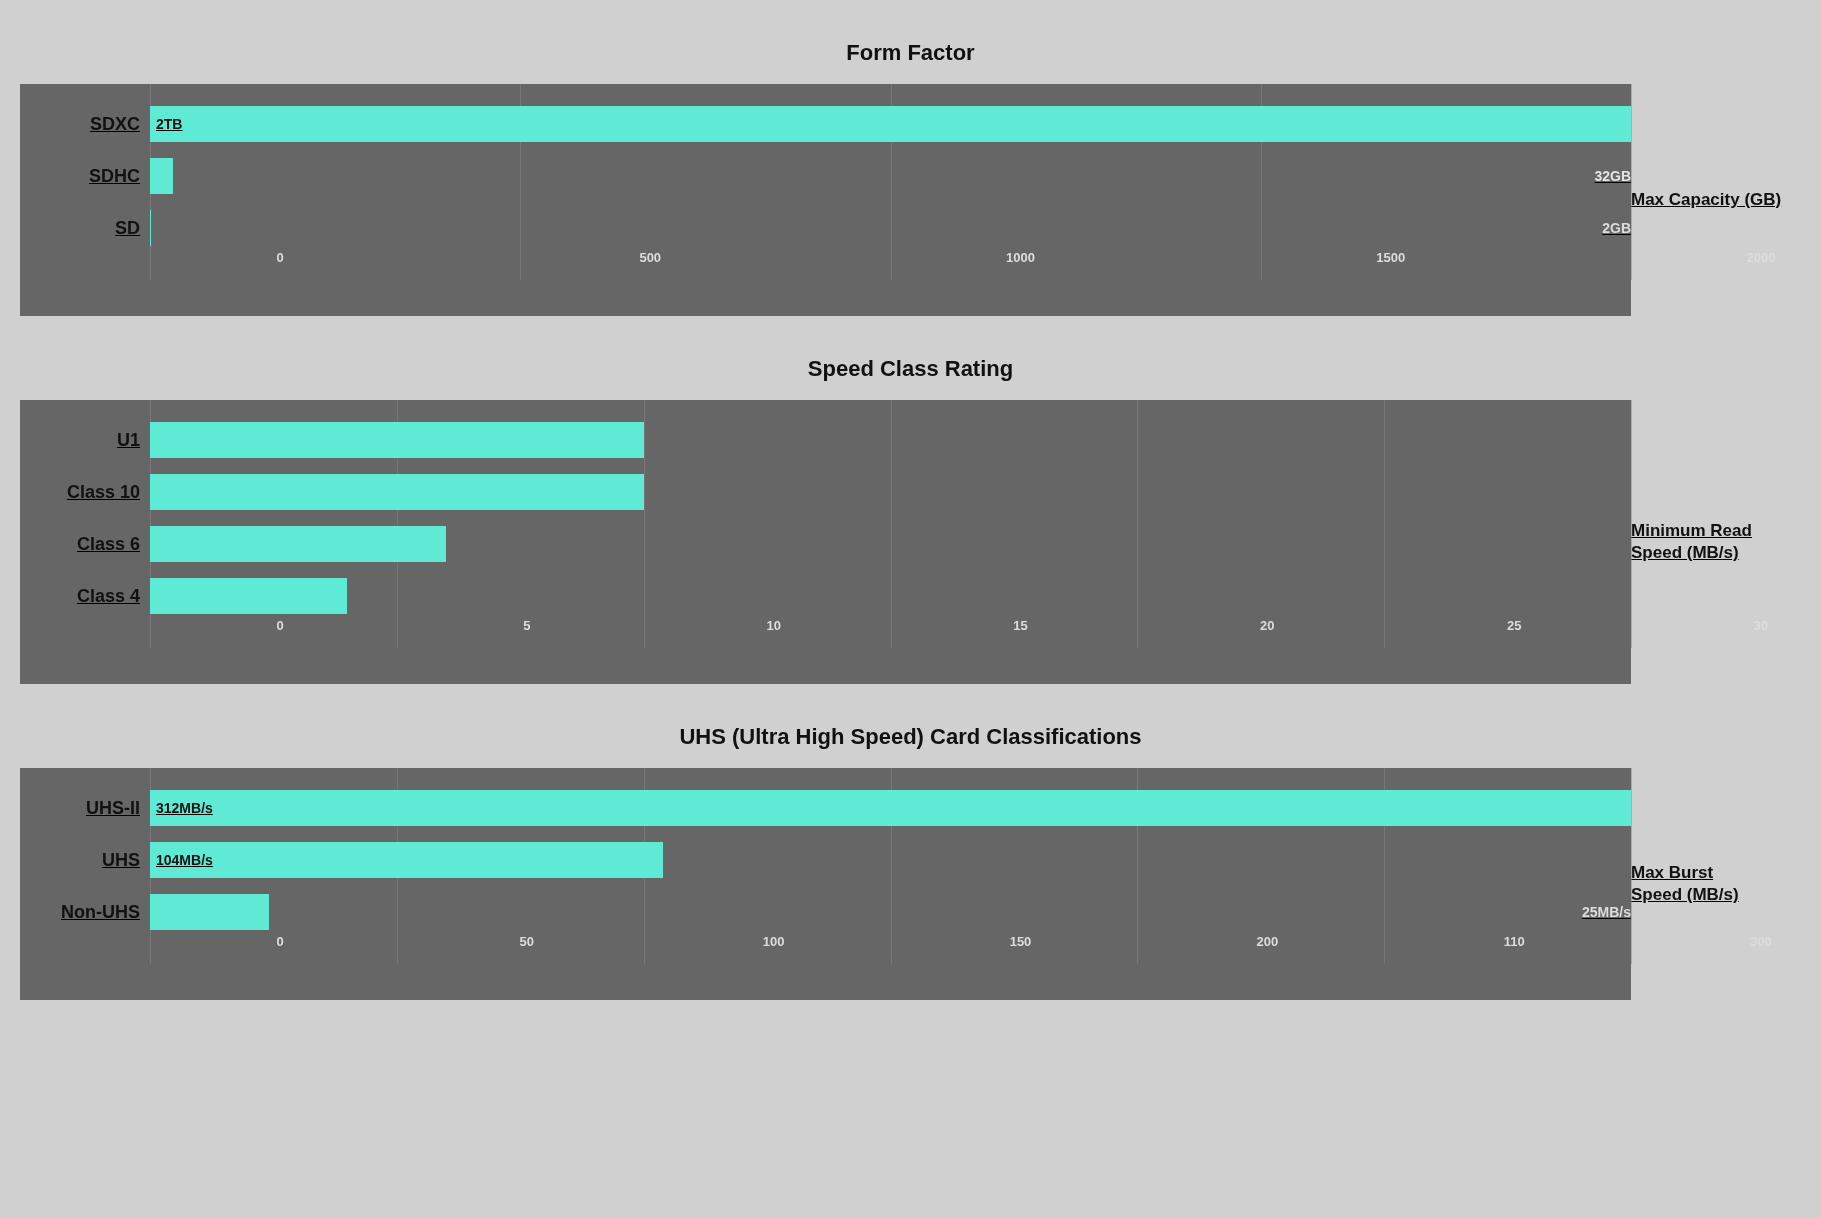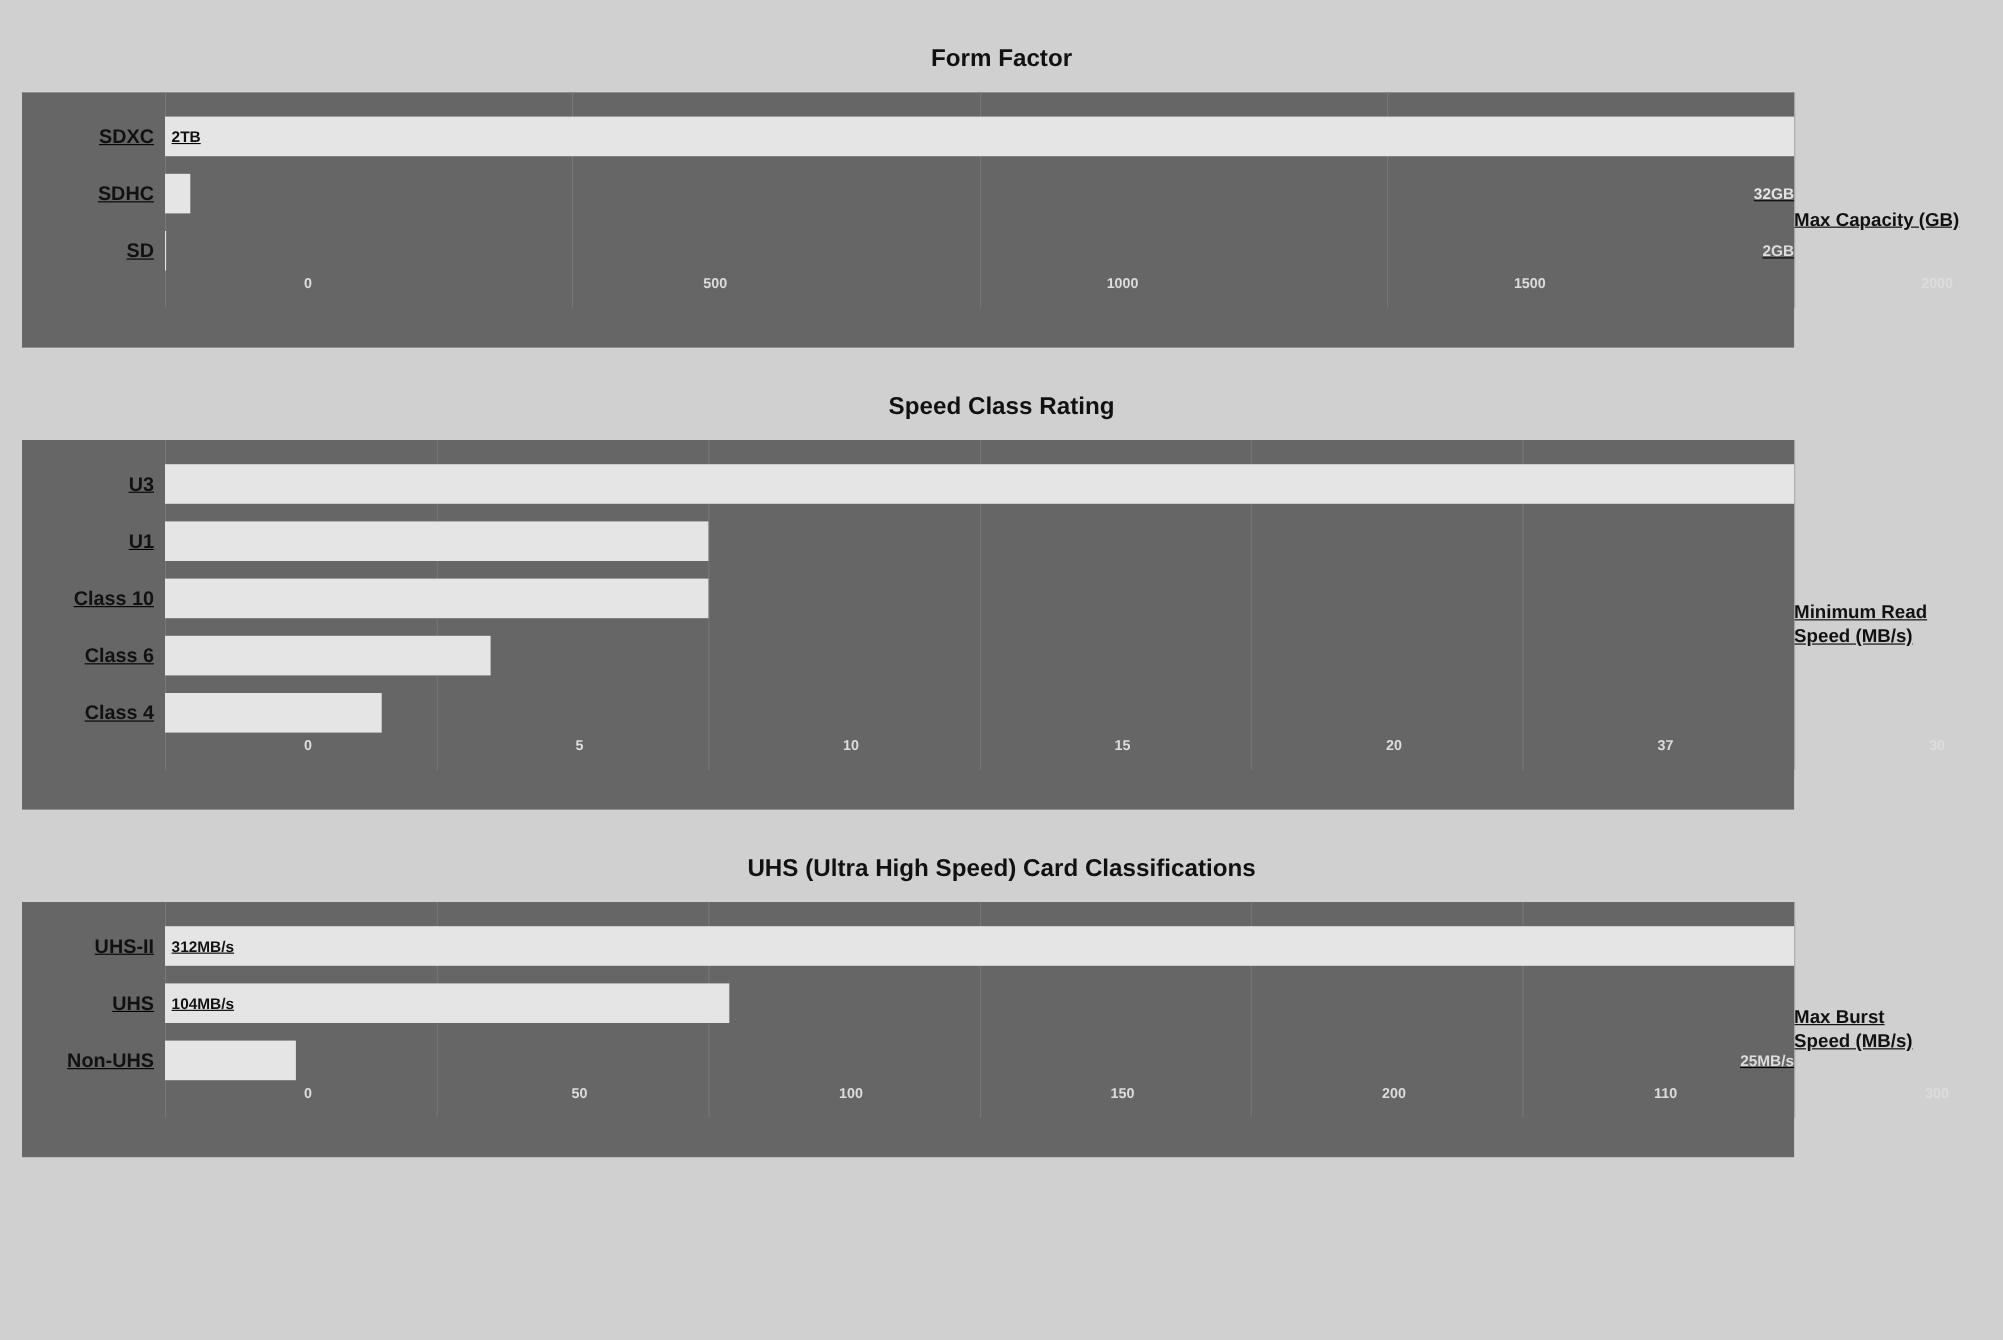--- a/index.html
+++ b/index.html
@@ -58,21 +58,21 @@
       padding-right: 10px;
       white-space: nowrap;
     }
     .bar-container {
       flex: 1;
       height: 36px;
       position: relative;
     }
     .bar {
       height: 100%;
-      background-color: #e5e5e5;
+      background-color: #5eead4;
       position: relative;
       display: flex;
       align-items: center;
     }
     .bar-value-inside {
       font-size: 14px;
       font-weight: 900;
       color: #111;
       margin-left: 6px;
       white-space: nowrap;
@@ -172,26 +172,20 @@
           <div class="gridlines">
             <div class="gridline" style="left: 0%;"></div>
             <div class="gridline" style="left: 16.6667%;"></div>
             <div class="gridline" style="left: 33.3333%;"></div>
             <div class="gridline" style="left: 50%;"></div>
             <div class="gridline" style="left: 66.6667%;"></div>
             <div class="gridline" style="left: 83.3333%;"></div>
             <div class="gridline" style="left: 100%;"></div>
           </div>
           <div class="chart-row">
-            <div class="chart-label">U3</div>
-            <div class="bar-container">
-              <div class="bar" style="width: 100%;"></div>
-            </div>
-          </div>
-          <div class="chart-row">
             <div class="chart-label">U1</div>
             <div class="bar-container">
               <div class="bar" style="width: 33.3333%;"></div>
             </div>
           </div>
           <div class="chart-row">
             <div class="chart-label">Class 10</div>
             <div class="bar-container">
               <div class="bar" style="width: 33.3333%;"></div>
             </div>
@@ -207,21 +201,21 @@
             <div class="bar-container">
               <div class="bar" style="width: 13.3333%;"></div>
             </div>
           </div>
           <div class="x-axis" style="position: relative; height: 24px; margin-left: 130px; margin-top: 4px;">
             <span class="x-axis-label" style="left: 0%;">0</span>
             <span class="x-axis-label" style="left: 16.6667%;">5</span>
             <span class="x-axis-label" style="left: 33.3333%;">10</span>
             <span class="x-axis-label" style="left: 50%;">15</span>
             <span class="x-axis-label" style="left: 66.6667%;">20</span>
-            <span class="x-axis-label" style="left: 83.3333%;">37</span>
+            <span class="x-axis-label" style="left: 83.3333%;">25</span>
             <span class="x-axis-label" style="left: 100%;">30</span>
           </div>
         </div>
         <div class="y-axis-label">Minimum Read<br>Speed (MB/s)</div>
       </div>
     </div>
     <div class="chart-section">
       <div class="chart-title">UHS (Ultra High Speed) Card Classifications</div>
       <div class="chart-body">
         <div class="chart-area" style="margin-left: 0px;">

